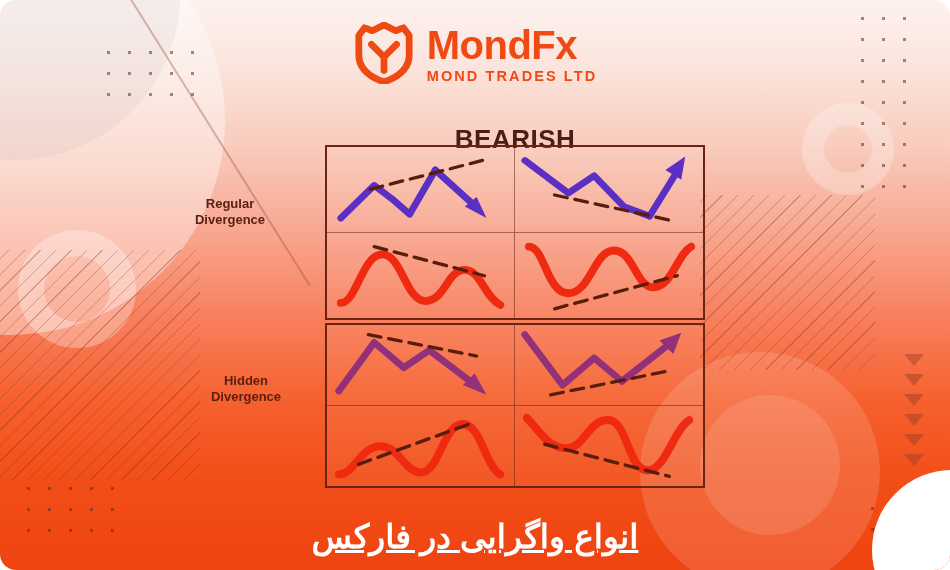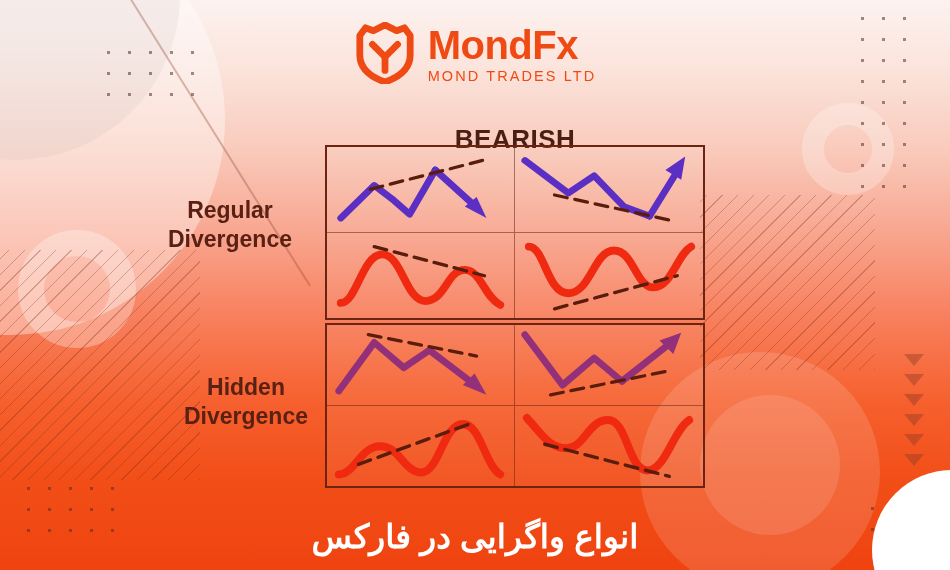--- a/index.html
+++ b/index.html
@@ -16,20 +16,21 @@
     overflow: hidden;
     background: linear-gradient(to bottom,
         #fdf2ef 0%,
         #fbe4dc 12%,
         #f9cbbc 26%,
         #f8a892 40%,
         #f8815f 55%,
         #f6612f 70%,
         #f24e18 84%,
         #ef4310 100%);
+    border-radius: 16px;
   }
 
   
   .deco { position: absolute; pointer-events: none; }
 
   .soft-circle-1 {
     left: -150px; top: -170px;
     width: 330px; height: 330px;
     border-radius: 50%;
     background: rgba(120, 90, 90, 0.10);
@@ -114,21 +115,21 @@
   .logo-mark { width: 62px; height: 62px; display: block; }
   .logo-text-block { line-height: 1; padding-top: 2px; }
   .logo-name {
     font-size: 40px;
     font-weight: bold;
     color: #f04a14;
     letter-spacing: -0.5px;
   }
   .logo-sub {
     font-size: 14.5px;
-    font-weight: normal;
+    font-weight: bold;
     color: #f04a14;
     letter-spacing: 2.1px;
     margin-top: 4px;
   }
 
   
   .col-headers {
     position: absolute;
     left: 325px; top: 124px;
     width: 380px;
@@ -141,21 +142,21 @@
     font-weight: bold;
     color: #4a1e12;
     letter-spacing: 0.5px;
   }
 
   
   .row-label {
     position: absolute;
     width: 180px;
     text-align: center;
-    font-size: 23px;
+    font-size: 13px;
     font-weight: bold;
     color: #5a2013;
     line-height: 1.25;
   }
   .row-label-regular { left: 140px; top: 196px; }
   .row-label-hidden  { left: 156px; top: 373px; }
 
   
   .grid-block {
     position: absolute;
@@ -183,20 +184,21 @@
   
   .footer-title {
     position: absolute;
     left: 0; right: 0; bottom: 14px;
     text-align: center;
     direction: rtl;
     font-size: 33px;
     font-weight: bold;
     color: #ffffff;
     letter-spacing: 0px;
+    text-decoration: underline;
   }
 </style>
 </head>
 <body>
 
 <div id="banner">
 
   <div class="deco soft-circle-1"></div>
   <div class="deco soft-circle-2"></div>
   <div class="deco thin-diag-1"></div>

